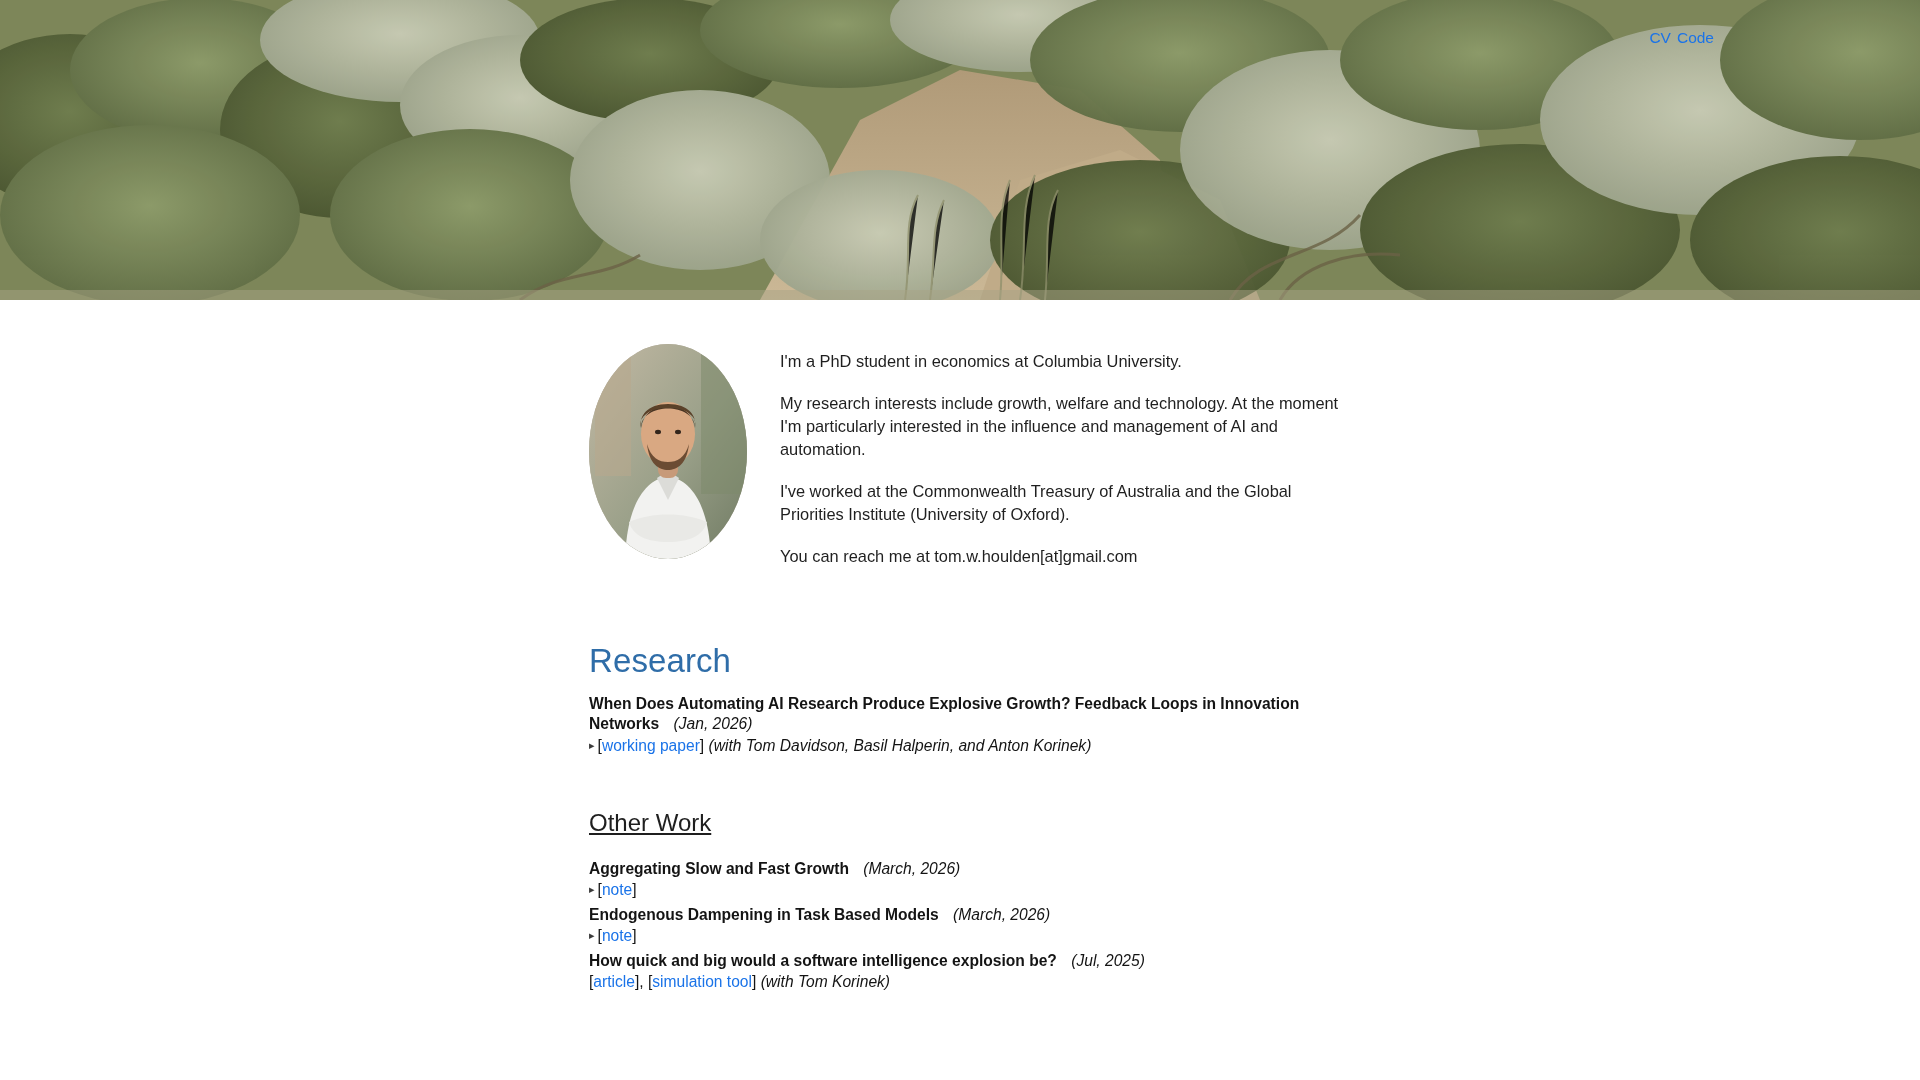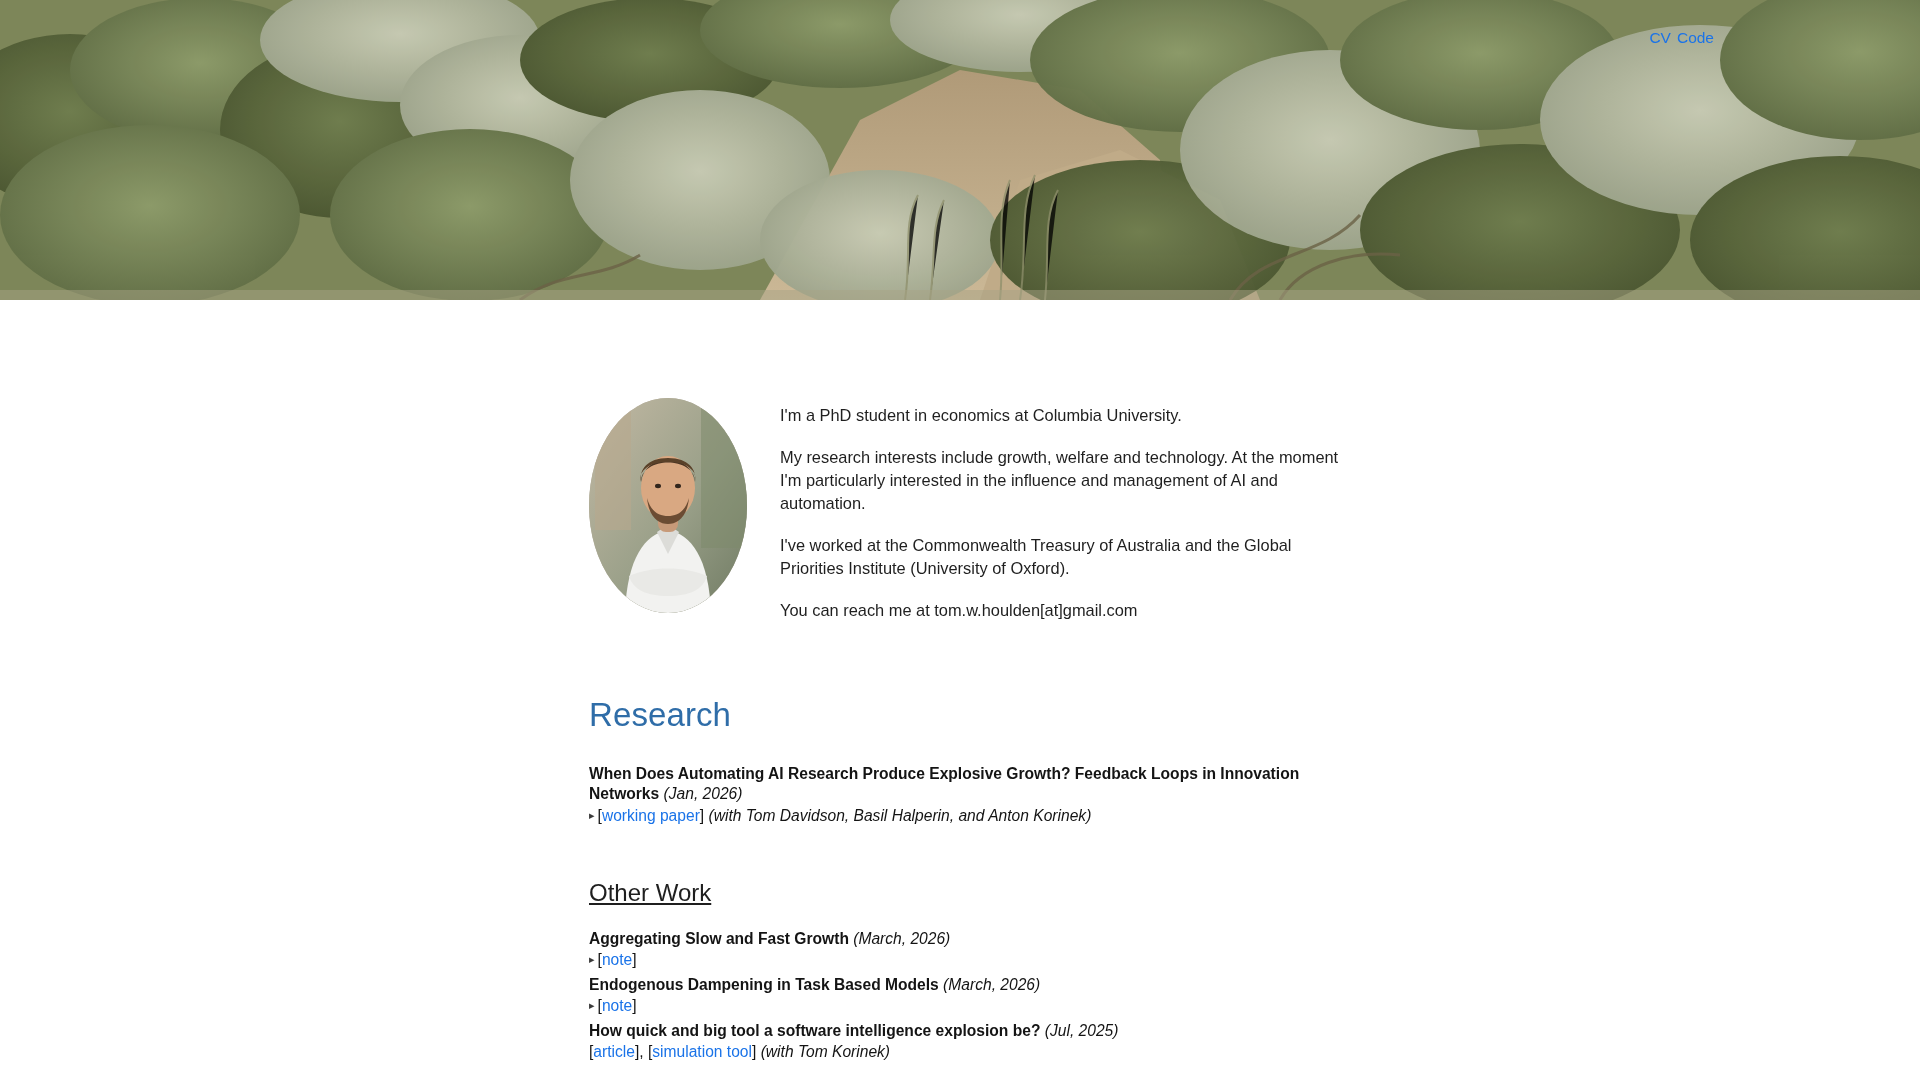--- a/index.html
+++ b/index.html
@@ -37,21 +37,21 @@
     width: 1920px;
     overflow: hidden;
     position: relative;
     background: #8a8d6a;
   }
   .banner svg { display: block; width: 1920px; height: 300px; }
 
   
   .content {
     width: 1920px;
-    padding-top: 98px;
+    padding-top: 44px;
   }
   .wrap {
     width: 760px;
     margin: 0 0 0 589px;
   }
 
   
   .intro {
     display: flex;
     align-items: flex-start;
@@ -77,21 +77,21 @@
     max-width: 560px;
   }
   .bio p:last-child { margin-bottom: 0; }
   .bio .email { }
 
   
   h2.section {
     font-size: 33px;
     font-weight: 400;
     color: #2f6da8;
-    margin: 74px 0 30px 0;
+    margin: 74px 0 14px 0;
     letter-spacing: 0.1px;
   }
   h3.subsection {
     font-size: 24px;
     font-weight: 400;
     color: #1f1f1f;
     margin: 52px 0 22px 0;
     text-decoration: underline;
   }
 
@@ -99,20 +99,21 @@
   .entry { margin-bottom: 4px; }
   .entry .title {
     font-size: 15.6px;
     font-weight: bold;
     color: #141414;
     line-height: 1.32;
   }
   .entry .title .date {
     font-weight: normal;
     font-style: italic;
+    margin-left: 10px;
   }
   .entry .links {
     font-size: 15.6px;
     line-height: 1.32;
     color: #141414;
     margin-top: 1px;
   }
   .entry .links .tri {
     display: inline-block;
     color: #3a3a3a;
@@ -255,19 +256,19 @@
         <div class="title"><span>Aggregating Slow and Fast Growth</span> <span class="date">(March, 2026)</span></div>
         <div class="links"><span class="tri">▸</span><span>[</span><a>note</a><span>]</span></div>
       </div>
 
       <div class="entry">
         <div class="title"><span>Endogenous Dampening in Task Based Models</span> <span class="date">(March, 2026)</span></div>
         <div class="links"><span class="tri">▸</span><span>[</span><a>note</a><span>]</span></div>
       </div>
 
       <div class="entry">
-        <div class="title"><span>How quick and big tool a software intelligence explosion be?</span> <span class="date">(Jul, 2025)</span></div>
+        <div class="title"><span>How quick and big would a software intelligence explosion be?</span> <span class="date">(Jul, 2025)</span></div>
         <div class="links"><span>[</span><a>article</a><span>], </span><span>[</span><a>simulation tool</a><span>] </span><span class="meta">(with Tom Korinek)</span></div>
       </div>
 
     </div>
   </div>
 </div>
 
 </body></html>

